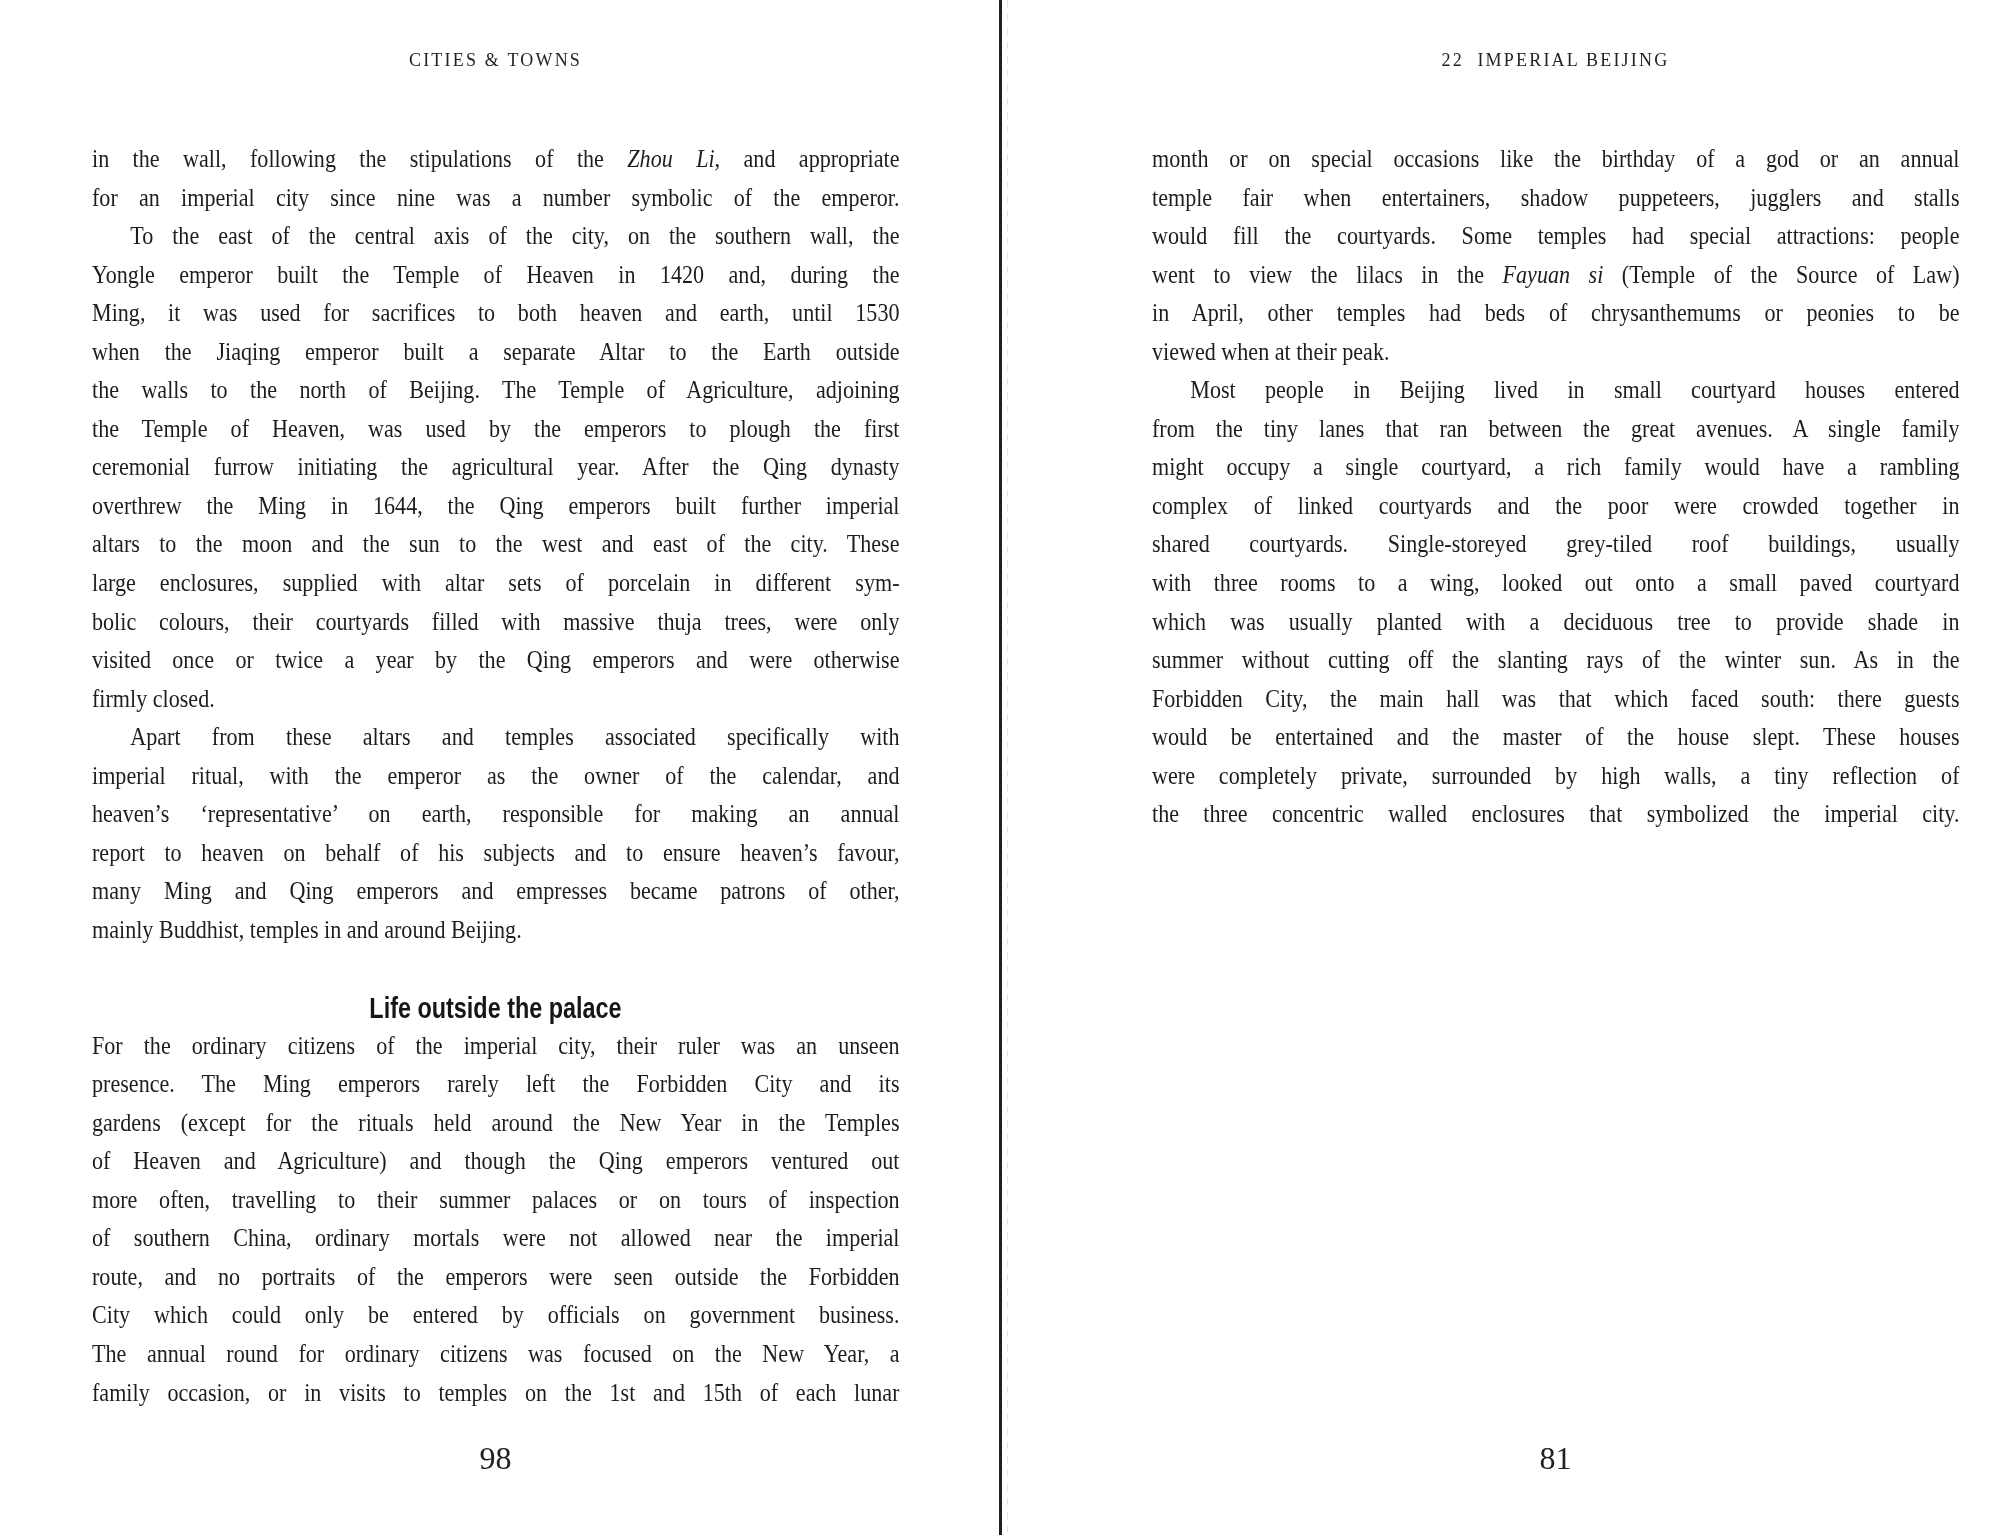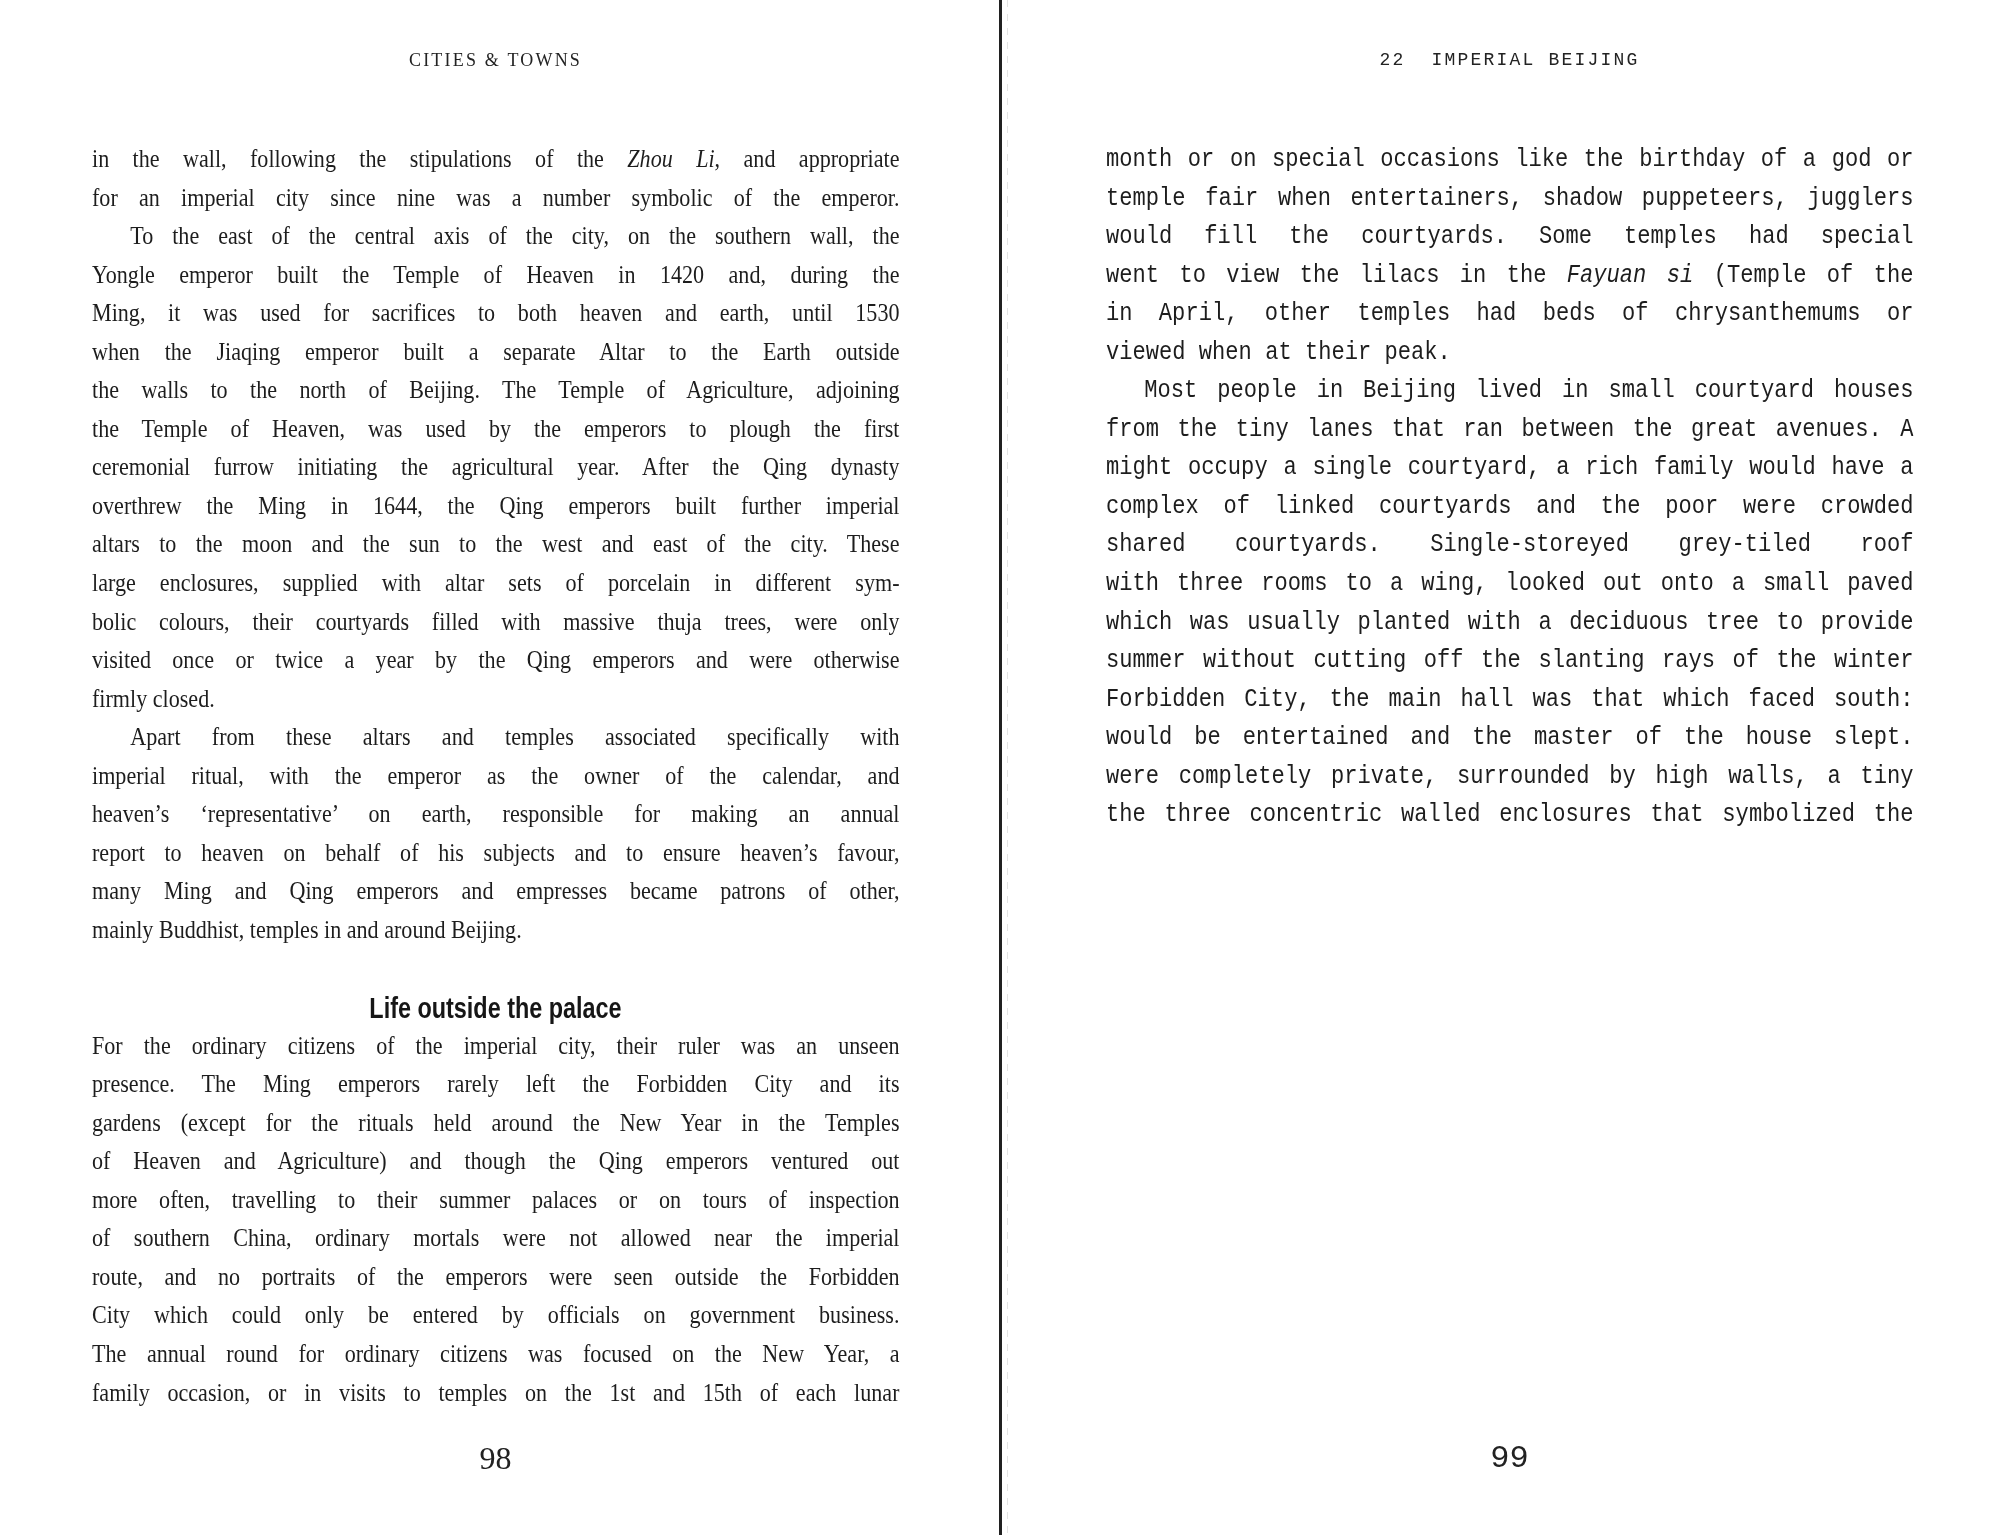--- a/index.html
+++ b/index.html
@@ -7,21 +7,21 @@
     position: relative;
     width: 2000px;
     height: 1535px;
     background: #ffffff;
     color: #1d1d1d;
     font-family: "Liberation Serif", serif;
     overflow: hidden;
   }
   .page { position: absolute; top: 0; height: 100%; width: 807px; }
   .page.left  { left: 92px; }
-  .page.right { left: 1106px; font-family: Liberation Mono, monospace; }
+  .page.right { left: 1152px; }
 
   .running-head {
     position: absolute;
     top: 50px; left: 0; width: 100%;
     text-align: center;
     font-size: 18px;
     letter-spacing: 2.2px;
     white-space: pre;
     color: #232323;
   }
@@ -142,16 +142,16 @@
         <div class="line">complex of linked courtyards and the poor were crowded together in</div>
         <div class="line">shared courtyards. Single-storeyed grey-tiled roof buildings, usually</div>
         <div class="line">with three rooms to a wing, looked out onto a small paved courtyard</div>
         <div class="line">which was usually planted with a deciduous tree to provide shade in</div>
         <div class="line">summer without cutting off the slanting rays of the winter sun. As in the</div>
         <div class="line">Forbidden City, the main hall was that which faced south: there guests</div>
         <div class="line">would be entertained and the master of the house slept. These houses</div>
         <div class="line">were completely private, surrounded by high walls, a tiny reflection of</div>
         <div class="line">the three concentric walled enclosures that symbolized the imperial city.</div>
       </div>
-    <div class="folio">99</div>
+    <div class="folio">81</div>
   </div>
 
 </div>
 
 </body></html>

